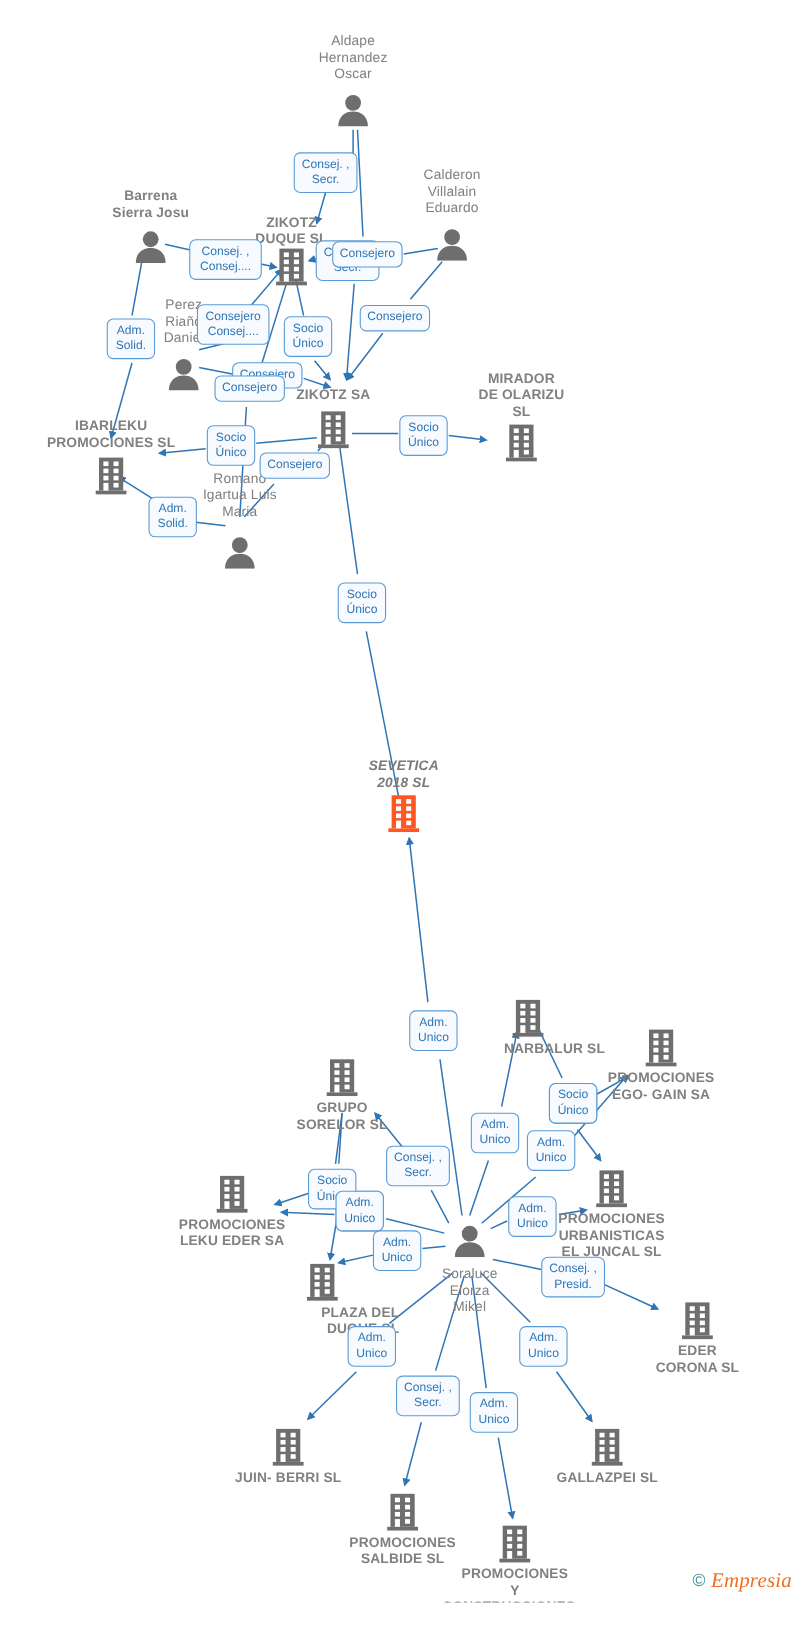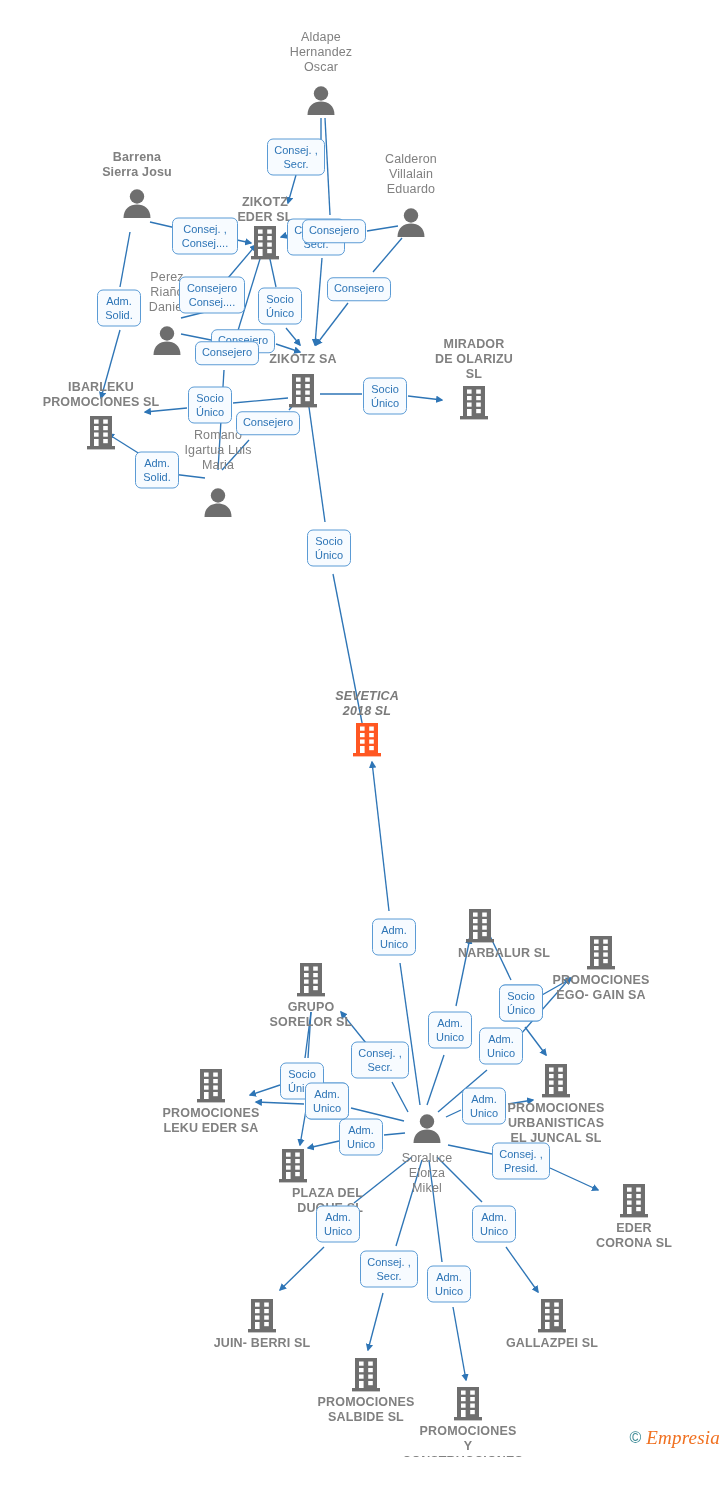--- a/index.html
+++ b/index.html
@@ -166,21 +166,21 @@
   <div id="nodes-layer">
       <div class="node person" style="left: 321px; top: 30px; height: 1px;">
         <div class="node-label" style="position: absolute; left: 0px; width: 140px; top: 0px;">Aldape
 Hernandez
 Oscar</div>
         <span class="icon-wrap" style="position: absolute; left: 0px; width: 140px; text-align: center; top: 55px;"><svg width="32" height="30" viewBox="0 0 32 30" xmlns="http://www.w3.org/2000/svg">
             <circle cx="16" cy="8.5" r="7.2" fill="#6e6e6e"></circle>
             <path d="M 2.5 30 C 2.5 20.5 9 16.4 16 16.4 C 23 16.4 29.5 20.5 29.5 30 Z" fill="#6e6e6e"></path>
           </svg></span>
       </div>
-      <div class="node person" style="left: 137px; top: 150px; height: 1px; font-weight: bold;">
+      <div class="node person" style="left: 137px; top: 171px; height: 1px; font-weight: bold;">
         <div class="node-label" style="position: absolute; left: 0px; width: 140px; top: 0px;">Barrena
 Sierra Josu</div>
         <span class="icon-wrap" style="position: absolute; left: 0px; width: 140px; text-align: center; top: 38px;"><svg width="32" height="30" viewBox="0 0 32 30" xmlns="http://www.w3.org/2000/svg">
             <circle cx="16" cy="8.5" r="7.2" fill="#6e6e6e"></circle>
             <path d="M 2.5 30 C 2.5 20.5 9 16.4 16 16.4 C 23 16.4 29.5 20.5 29.5 30 Z" fill="#6e6e6e"></path>
           </svg></span>
       </div>
       <div class="node person" style="left: 411px; top: 152px; height: 1px;">
         <div class="node-label" style="position: absolute; left: 0px; width: 140px; top: 0px;">Calderon
 Villalain
@@ -212,21 +212,21 @@
         <div class="node-label" style="position: absolute; left: 0px; width: 140px; top: 38px;">Soraluce
 Elorza
 Mikel</div>
         <span class="icon-wrap" style="position: absolute; left: 0px; width: 140px; text-align: center; top: 0px;"><svg width="32" height="30" viewBox="0 0 32 30" xmlns="http://www.w3.org/2000/svg">
             <circle cx="16" cy="8.5" r="7.2" fill="#6e6e6e"></circle>
             <path d="M 2.5 30 C 2.5 20.5 9 16.4 16 16.4 C 23 16.4 29.5 20.5 29.5 30 Z" fill="#6e6e6e"></path>
           </svg></span>
       </div>
       <div class="node company" style="left: 265px; top: 195px; height: 1px;">
         <div class="node-label" style="position: absolute; left: 0px; width: 140px; top: 0px;">ZIKOTZ
-EDER  SL</div>
+DUQUE  SL</div>
         <span class="icon-wrap" style="position: absolute; left: 0px; width: 140px; text-align: center; top: 30px;"><svg width="30" height="36" viewBox="0 0 30 36" xmlns="http://www.w3.org/2000/svg">
             <rect x="4" y="1" width="22" height="30" fill="#6e6e6e"></rect>
             <rect x="1" y="31" width="28" height="3.4" fill="#6e6e6e"></rect>
             <g fill="#ffffff">
               <rect x="8" y="4.5" width="4.6" height="4.2"></rect>
               <rect x="17.2" y="4.5" width="4.6" height="4.2"></rect>
               <rect x="8" y="11" width="4.6" height="4.2"></rect>
               <rect x="17.2" y="11" width="4.6" height="4.2"></rect>
               <rect x="8" y="17.5" width="4.6" height="4.2"></rect>
               <rect x="17.2" y="17.5" width="4.6" height="4.2"></rect>

